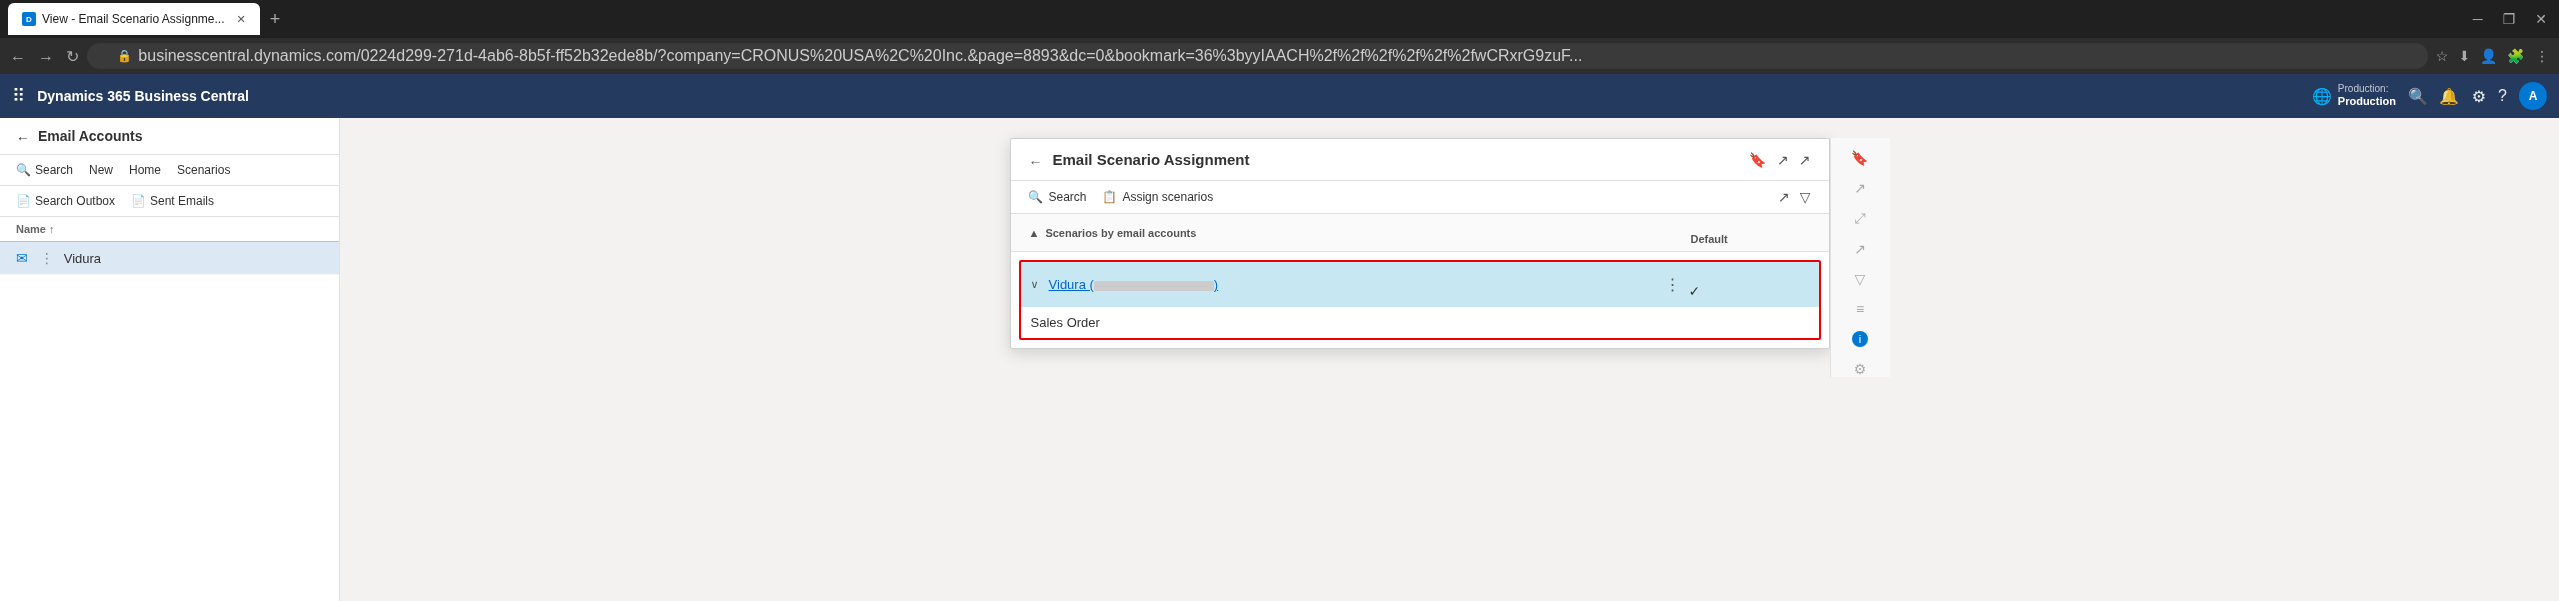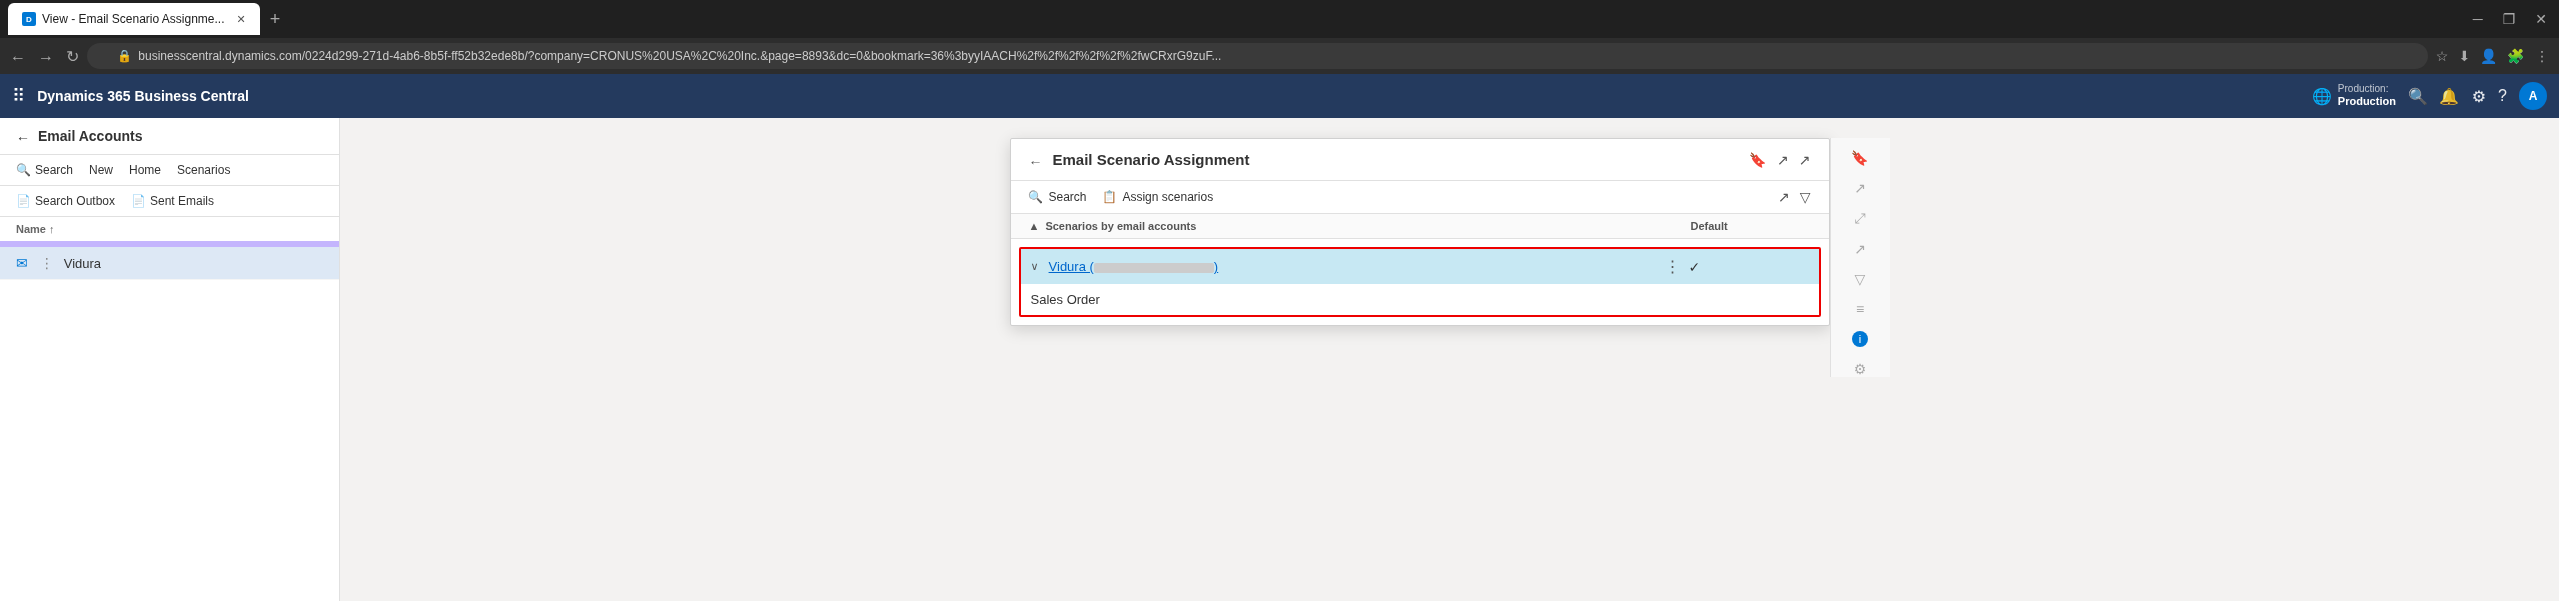--- a/index.html
+++ b/index.html
@@ -65,21 +65,21 @@
       color: #ddd;
       font-size: 12px;
       padding: 0 30px 0 30px;
       display: flex; align-items: center;
       position: relative;
     }
     .address-bar-inner {
       display: flex; align-items: center; width: 100%; position: relative;
     }
     .address-icon { color: #aaa; font-size: 12px; margin-right: 6px; }
-    .address-text { color: #ccc; font-size: 12px; flex: 1; white-space: nowrap; overflow: hidden; text-overflow: ellipsis; }
+    .address-text { color: #ccc; font-size: 16px; flex: 1; white-space: nowrap; overflow: hidden; text-overflow: ellipsis; }
     .browser-toolbar-icons { display: flex; gap: 10px; color: #aaa; font-size: 14px; }
     .browser-toolbar-icons span { cursor: pointer; }
     .win-controls { display: flex; gap: 12px; margin-left: 12px; }
     .win-btn { color: #aaa; font-size: 14px; cursor: pointer; padding: 0 4px; }
 
     
     .app-nav {
       background: #243a5e;
       height: 44px;
       display: flex;
@@ -129,21 +129,21 @@
     .left-panel-toolbar {
       display: flex; align-items: center; gap: 16px; padding: 8px 16px;
       border-bottom: 1px solid #e0e0e0;
     }
     .toolbar-item {
       display: flex; align-items: center; gap: 4px; cursor: pointer; color: #333; font-size: 12px;
     }
     .list-section { flex: 1; overflow-y: auto; }
     .list-header {
       display: flex; align-items: center; justify-content: space-between;
-      padding: 6px 16px; border-bottom: 6px solid #c4b5fd;
+      padding: 6px 16px; border-bottom: 1px solid #c4b5fd;
     }
     .list-header-title { font-size: 11px; color: #666; font-weight: 600; }
     .list-item {
       display: flex; align-items: center; padding: 8px 16px; gap: 10px;
       border-bottom: 1px solid #f5f5f5; cursor: pointer;
     }
     .list-item.selected { background: #dde8f5; }
     .list-item-icon { color: #0078d4; font-size: 14px; }
     .list-item-dots { color: #888; font-size: 14px; margin-left: 2px; }
     .list-item-name { font-size: 13px; color: #333; flex: 1; }
@@ -193,21 +193,21 @@
 
     .modal-body { padding: 0; }
     .table-header-row {
       display: flex; align-items: center;
       padding: 6px 18px;
       border-bottom: 1px solid #e0e0e0;
       background: #fafafa;
     }
     .table-header-col { font-size: 11px; color: #555; font-weight: 600; }
     .col-scenario { flex: 1; display: flex; align-items: center; gap: 6px; }
-    .col-default { width: 120px; }
+    .col-default { width: 120px; margin-top: 13px; }
 
     .table-row-group { border: 2px solid #e00; border-radius: 2px; margin: 8px 8px; }
     .table-row {
       display: flex; align-items: center;
       padding: 8px 10px;
       cursor: pointer;
       background: #c7e8f3;
     }
     .table-row.sub-row {
       background: #fff;

